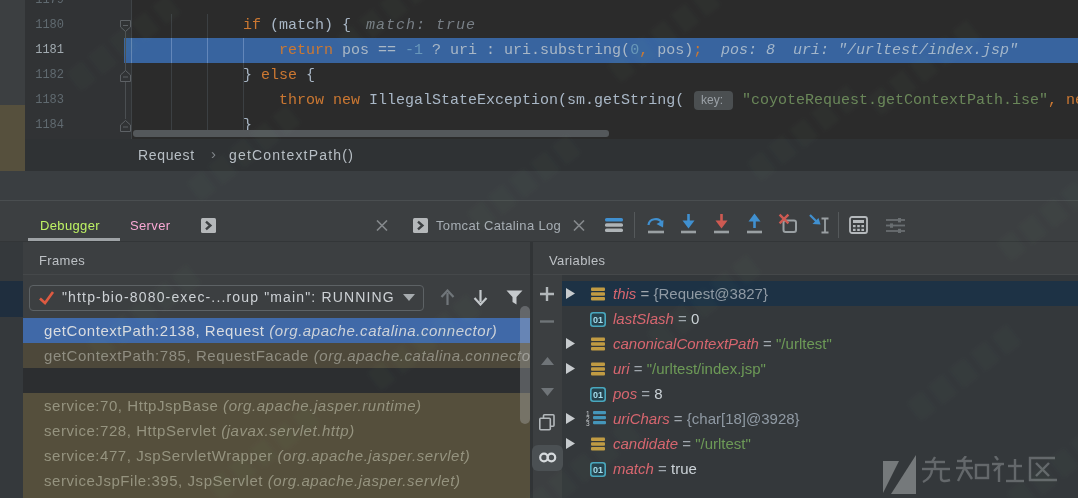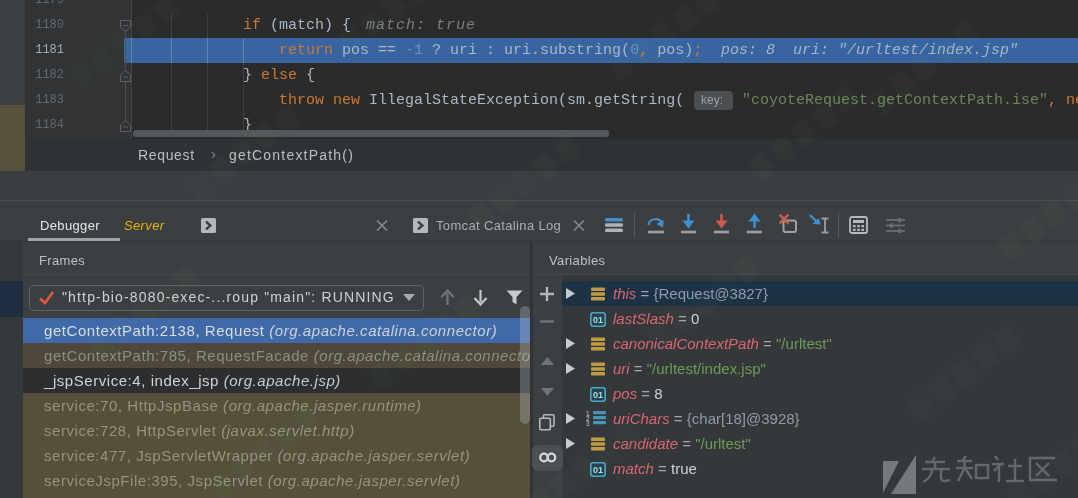--- a/index.html
+++ b/index.html
@@ -81,23 +81,23 @@
   <div class="abs" style="left:211px;top:138px;font-size:15px;line-height:32px;color:#82878b;">›</div>
   <div class="abs" style="left:229px;top:139px;font-size:14px;letter-spacing:1.2px;line-height:32px;color:#b8bfc5;">getContextPath()</div>
 
   <div class="abs" style="left:0;top:105px;width:25px;height:66px;background:#56503d;"></div>
 
   <div class="abs" style="left:0;top:171px;width:1078px;height:29px;background:#3a3e41;"></div>
 
   <div class="abs" style="left:0;top:200px;width:1078px;height:298px;background:#3c3f41;"></div>
   <div class="abs" style="left:0;top:200px;width:1078px;height:1px;background:#4a4e50;"></div>
 
-  <div class="abs ui" style="left:40px;top:213px;color:#e5e5e5;">Debugger</div>
+  <div class="abs ui" style="left:40px;top:213px;color:#bef264;">Debugger</div>
   <div class="abs" style="left:28px;top:238px;width:92px;height:2.5px;background:#9fa3a6;"></div>
-  <div class="abs ui" style="left:124px;top:213px;color:#eab308;font-style:italic;">Server</div>
+  <div class="abs ui" style="left:130px;top:213px;color:#f9a8d4;">Server</div>
   <svg class="abs" style="left:201px;top:218px;" width="15" height="15">
       <rect x="0" y="0" width="15" height="15" rx="1.5" fill="#b5b8ba"></rect>
       <path d="M5 3.6 L9.4 7.5 L5 11.4" fill="none" stroke="#3c3f41" stroke-width="2.4"></path>
     </svg>
   <svg class="abs" style="left:376px;top:220px;" width="12" height="11">
       <path d="M1 0.5 L11 10.5 M11 0.5 L1 10.5" stroke="#85898c" stroke-width="1.6"></path>
     </svg>
   <svg class="abs" style="left:413px;top:218px;" width="15" height="15">
       <rect x="0" y="0" width="15" height="15" rx="1.5" fill="#b5b8ba"></rect>
       <path d="M5 3.6 L9.4 7.5 L5 11.4" fill="none" stroke="#3c3f41" stroke-width="2.4"></path>
@@ -205,21 +205,20 @@
       <path d="M0.5 0.5 H16.5 L10.5 7 V14.5 L6.5 12 V7 Z" fill="#c6cacd"></path>
     </svg>
 
   <div class="abs" style="left:23px;top:318px;width:507px;height:25px;background:#4069a8;"></div>
   <div class="abs" style="left:23px;top:343px;width:507px;height:25px;background:#4d483a;"></div>
   <div class="abs" style="left:23px;top:368px;width:507px;height:25px;background:#2c2e30;"></div>
   <div class="abs" style="left:23px;top:393px;width:507px;height:105px;background:#554f3c;"></div>
 
   <div class="abs frow" style="left:44px;top:318px;color:#d9dce0;">getContextPath:2138, Request <i style="color:#ccd2d9;">(org.apache.catalina.connector)</i></div>
   <div class="abs frow" style="left:44px;top:343px;color:#8f8d81;width:486px;overflow:hidden;">getContextPath:785, RequestFacade <i>(org.apache.catalina.connecto</i></div>
-  <div class="abs frow" style="left:44px;top:368px;color:#d0d3d7;">_jspService:4, index_jsp <i style="color:#c6cbd1;">(org.apache.jsp)</i></div>
   <div class="abs frow" style="left:44px;top:393px;color:#95937f;">service:70, HttpJspBase <i>(org.apache.jasper.runtime)</i></div>
   <div class="abs frow" style="left:44px;top:418px;color:#95937f;">service:728, HttpServlet <i>(javax.servlet.http)</i></div>
   <div class="abs frow" style="left:44px;top:443px;color:#95937f;">service:477, JspServletWrapper <i>(org.apache.jasper.servlet)</i></div>
   <div class="abs frow" style="left:44px;top:468px;color:#95937f;">serviceJspFile:395, JspServlet <i>(org.apache.jasper.servlet)</i></div>
 
   <div class="abs" style="left:520px;top:306px;width:10px;height:118px;background:rgba(205,210,214,0.28);border-radius:5px;"></div>
 
   <div class="abs" style="left:530px;top:242px;width:3px;height:256px;background:#313436;"></div>
 
   <div class="abs" style="left:533px;top:275px;width:545px;height:223px;background:#34383b;"></div>

